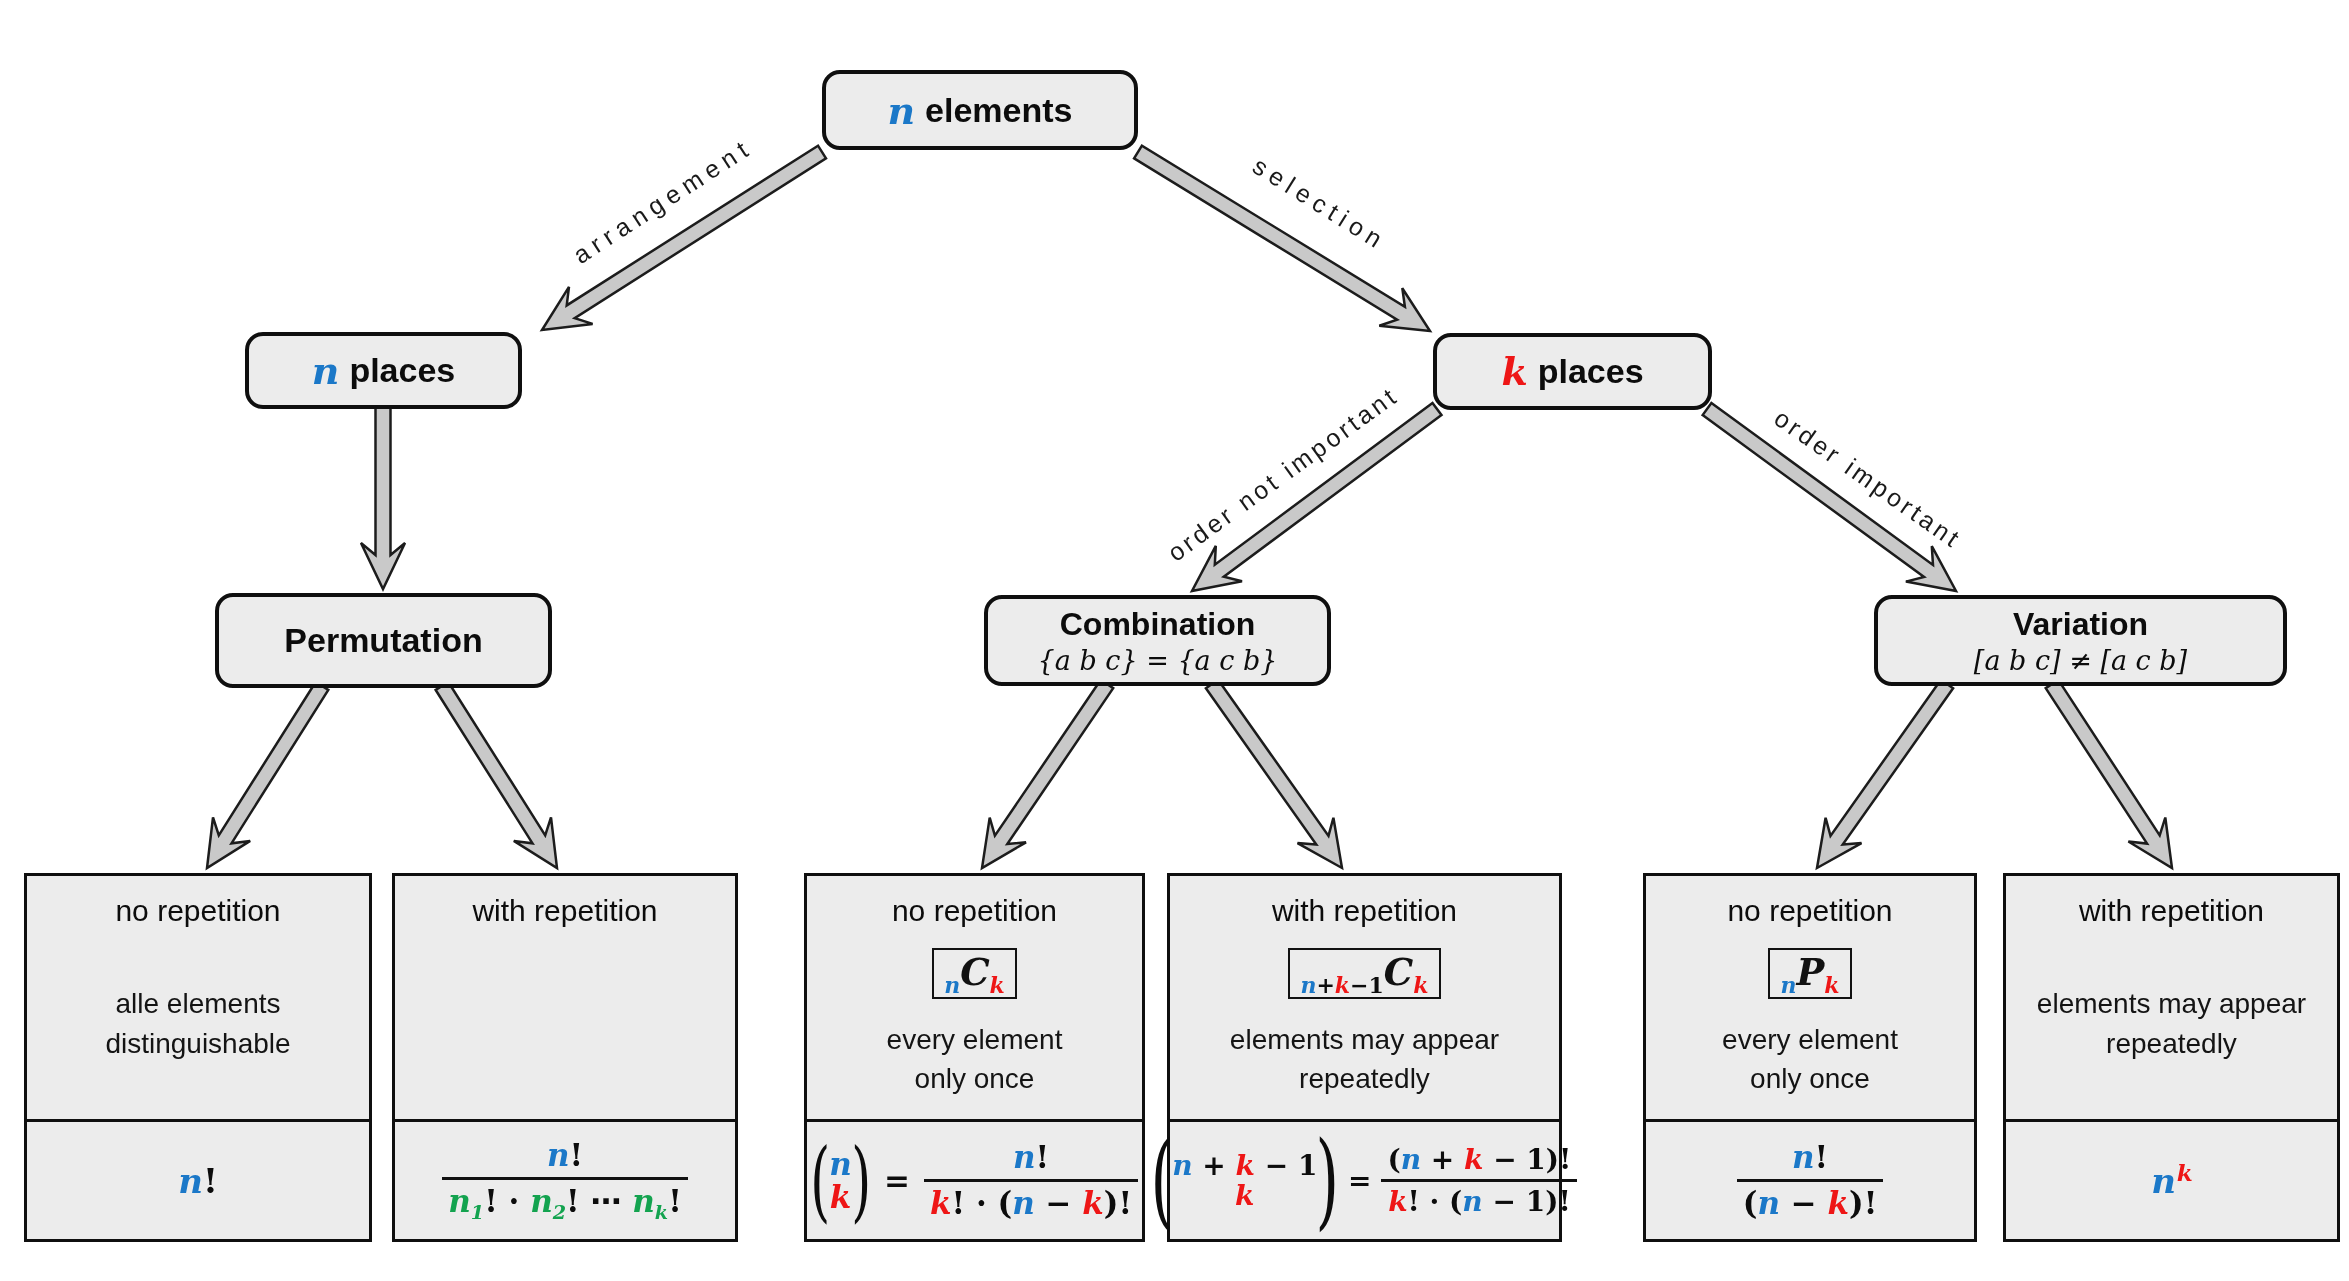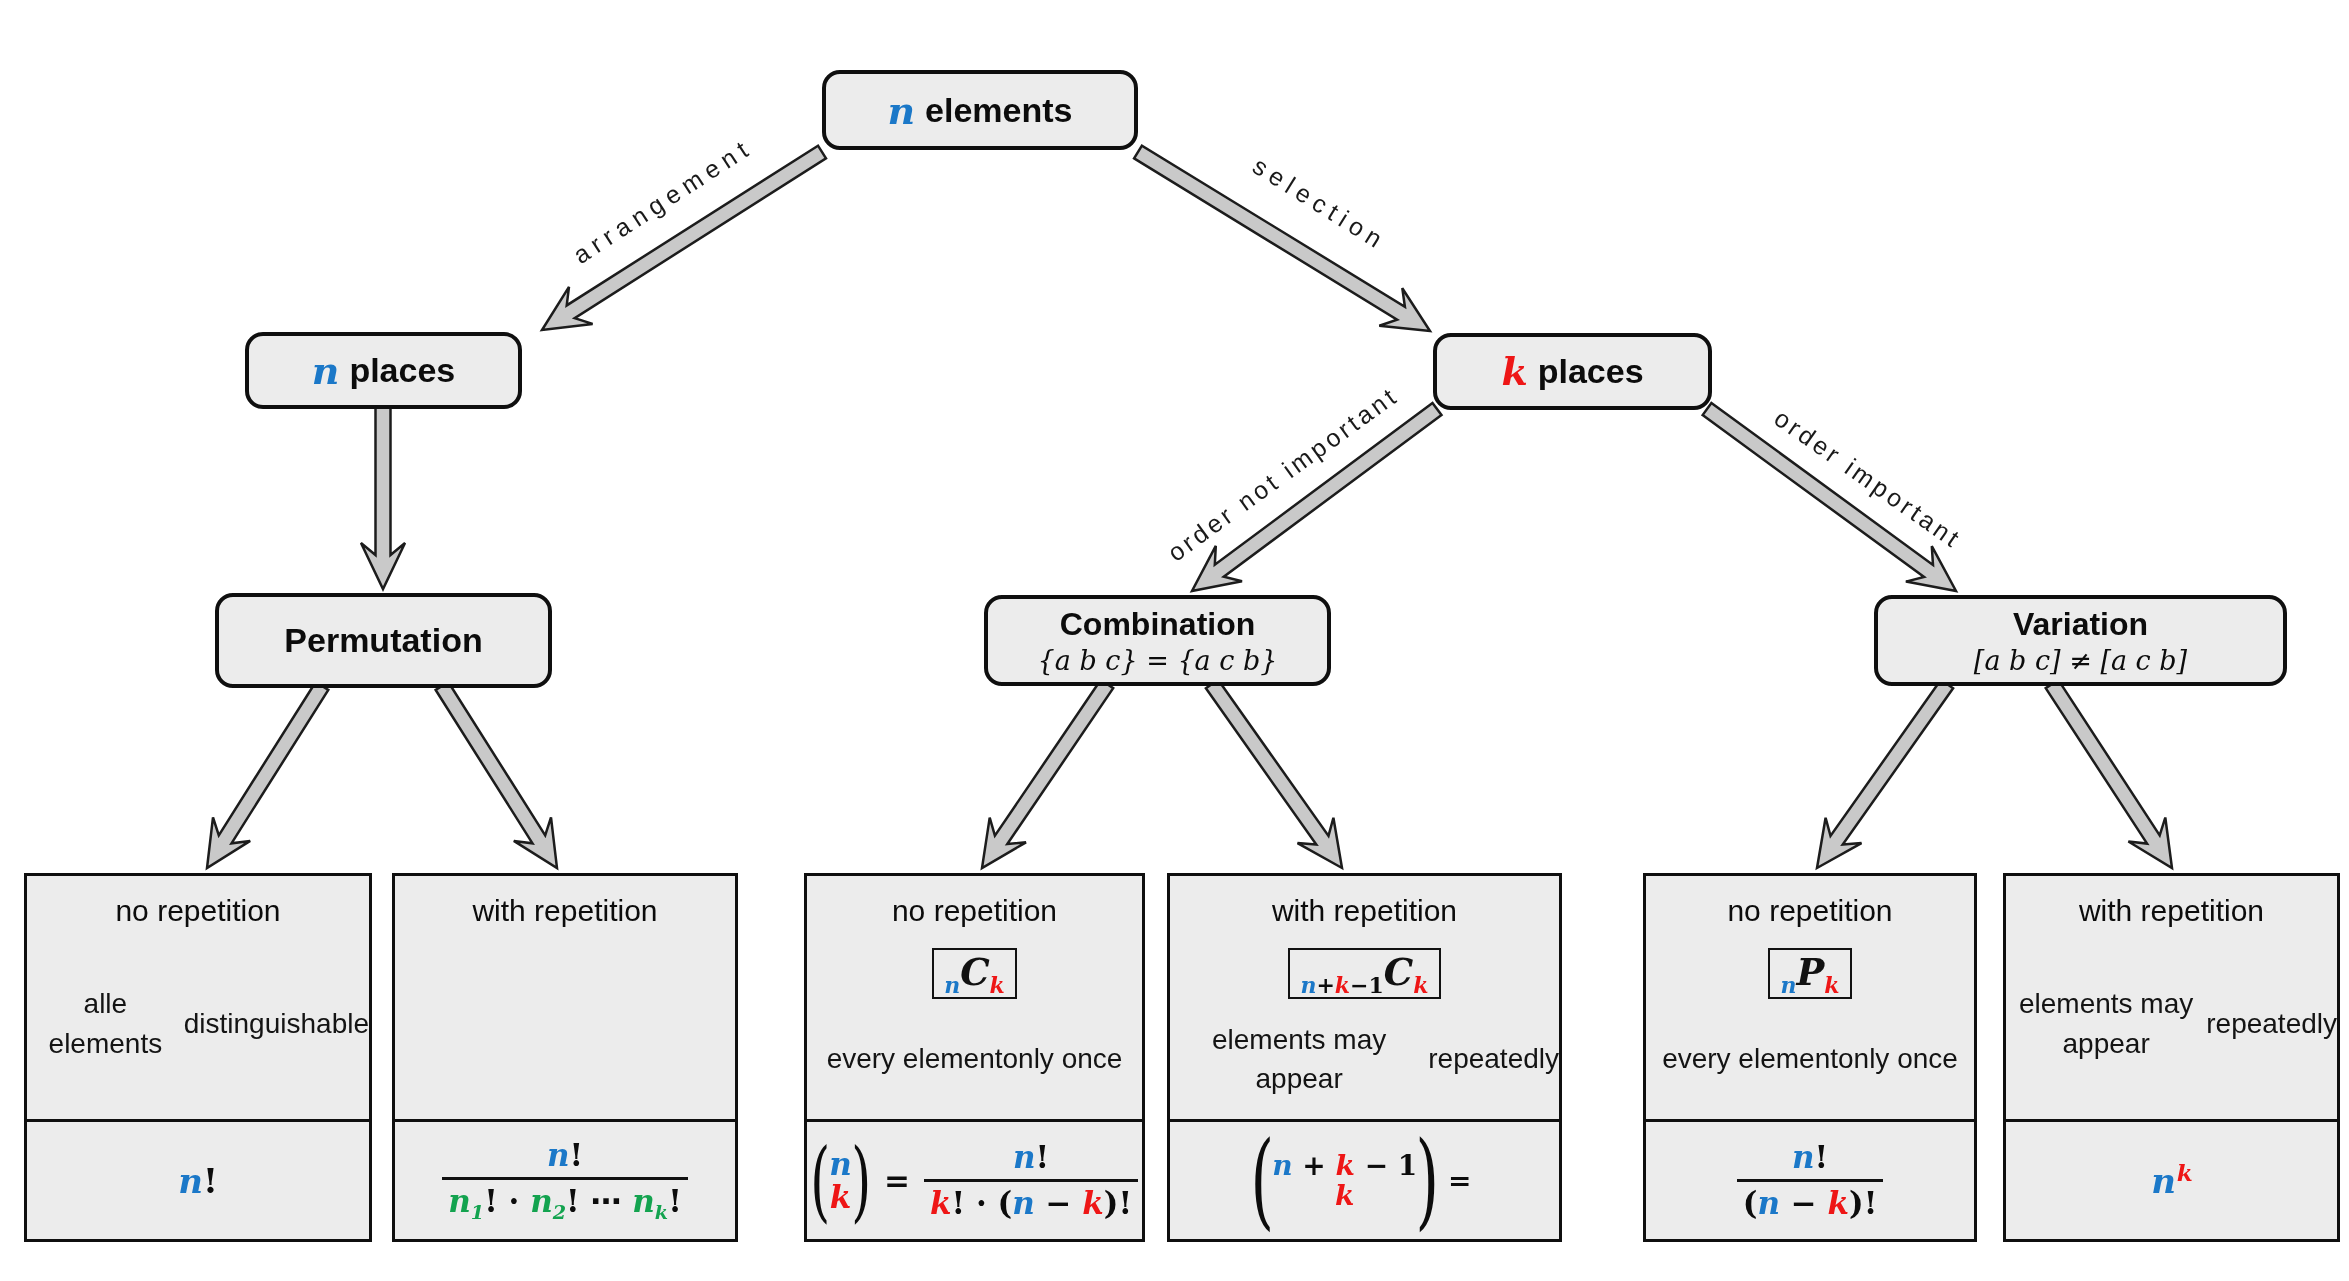--- a/index.html
+++ b/index.html
@@ -26,22 +26,22 @@
   .edge-label{position:absolute;transform:translate(-50%,-50%) rotate(var(--rot));
               font-size:25px;color:#1a1a1a;white-space:nowrap;}
   .sp-wide{letter-spacing:6px;} .sp-med{letter-spacing:3.5px;}
 
   
   .leaf{position:absolute;top:873px;height:369px;background:var(--boxFill);border:3.5px solid #0f0f0f;
         box-sizing:border-box;display:flex;flex-direction:column;}
   .leaf-top{height:246px;display:flex;flex-direction:column;align-items:center;
             border-bottom:3.5px solid #0f0f0f;box-sizing:border-box;}
   .leaf-title{font-weight:normal;font-size:30px;margin-top:18px;color:#0c0c0c;}
-  .desc{flex:1;display:flex;flex-direction:row;justify-content:center;align-items:center;
-        font-size:28px;line-height:1.4;text-align:center;color:#141414;}
+  .desc{flex:1;display:flex;flex-direction:column;justify-content:center;align-items:center;
+        font-size:28px;line-height:1.4;text-align:left;color:#141414;}
   .badge{margin-top:20px;border:2.5px solid #111;padding:0 10px 3px 10px;background:var(--boxFill);}
   .bmain{font-size:37px;} .bsub{font-size:22px;position:relative;top:8px;}
   .leaf-formula{flex:1;display:flex;align-items:center;justify-content:center;gap:8px;font-size:31px;}
   .frac{display:inline-flex;flex-direction:column;align-items:center;}
   .frac .bar{height:3px;background:#111;align-self:stretch;margin:3px 0;}
   .frac .num,.frac .den{padding:0 6px;white-space:nowrap;}
   .binom{display:inline-flex;align-items:center;}
   .bcol{display:inline-flex;flex-direction:column;align-items:center;line-height:1.05;}
   .paren{font-family:"DejaVu Serif",serif;font-weight:400;display:inline-block;
          transform:scaleX(.58);line-height:.9;color:#0c0c0c;}
@@ -164,20 +164,25 @@
     <div class="leaf-formula" style="font-size:28px;gap:4px">
       <span class="binom">
         <span class="paren p2">(</span>
         <span class="bcol">
             <span style="white-space:nowrap"><span class="mv blue">n</span><span class="mo"> + </span><span class="mv red">k</span><span class="mo"> − 1</span></span>
             <span class="mv red">k</span>
           </span>
         <span class="paren p2">)</span>
       </span>
       <span class="mo eq">=</span>
+      <span class="frac">
+        <span class="num"><span class="mo">(</span><span class="mv blue">n</span><span class="mo"> + </span><span class="mv red">k</span><span class="mo"> − 1)!</span></span>
+        <span class="bar"></span>
+        <span class="den"><span class="mv red">k</span><span class="mo">! · (</span><span class="mv blue">n</span><span class="mo"> − 1)!</span></span>
+      </span>
     </div>
   </div>
 
   <div class="leaf" style="left:1643px;width:334px">
     <div class="leaf-top">
       <div class="leaf-title">no repetition</div>
       <div class="badge"><span class="bsub mv blue">n</span><span class="bmain mv">P</span><span class="bsub mv red">k</span></div>
       <div class="desc">
         <div>every element</div>
         <div>only once</div>

